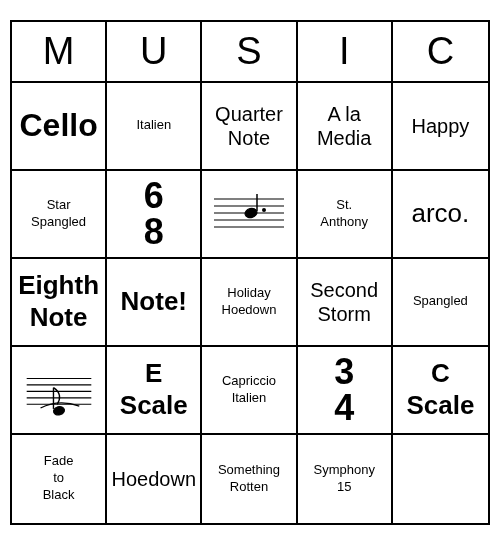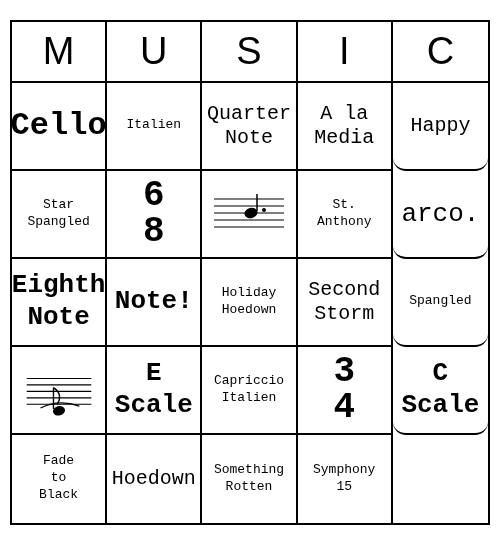--- a/index.html
+++ b/index.html
@@ -28,37 +28,35 @@
       padding: 8px 0;
       border-right: 2px solid #000;
     }
     .header-cell:last-child {
       border-right: none;
     }
     .bingo-grid {
       display: grid;
       grid-template-columns: repeat(5, 1fr);
       grid-template-rows: repeat(5, 88px);
-      font-family: Liberation Mono, monospace;
     }
     .cell {
       border-right: 2px solid #000;
       border-bottom: 2px solid #000;
       display: flex;
       flex-direction: column;
       justify-content: center;
       align-items: center;
       text-align: center;
       padding: 4px;
       position: relative;
       overflow: hidden;
     }
     .cell:nth-child(5n) {
       border-right: none;
-      border-radius: 13px;
     }
     .cell:nth-child(n+21) {
       border-bottom: none;
     }
     .cell-text-large {
       font-size: 26px;
       font-weight: bold;
       line-height: 1.2;
     }
     .cell-text-medium {

